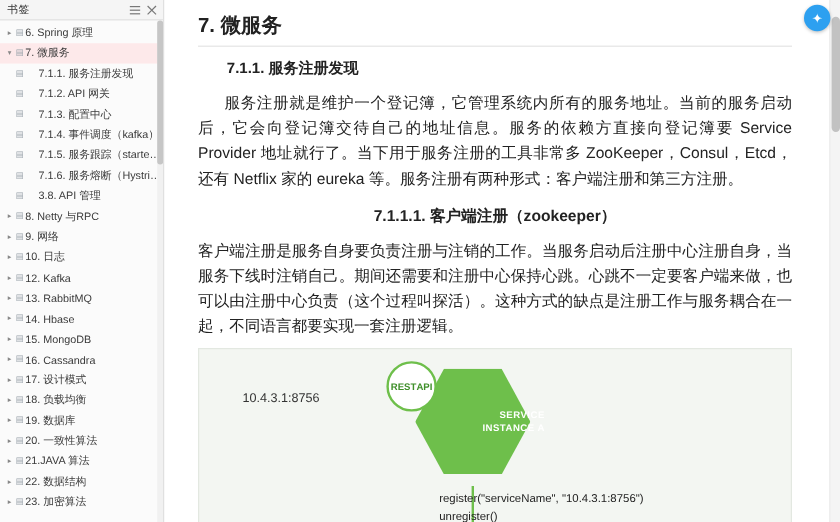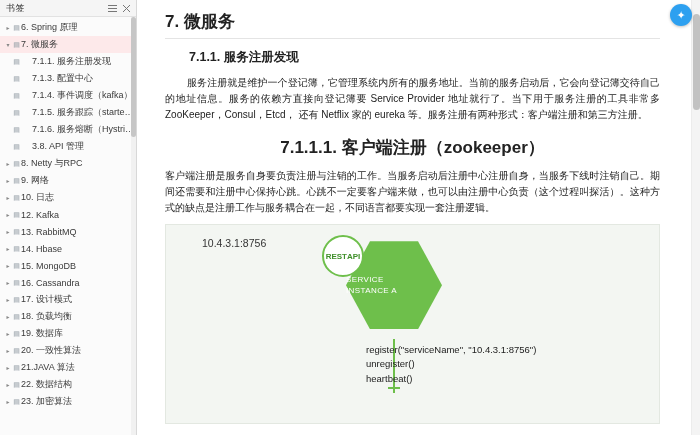--- a/index.html
+++ b/index.html
@@ -147,70 +147,70 @@
     color: #222;
     font-weight: bold;
   }
   h2.doc-h2 {
     font-size: 12.5px;
     margin: 10px 0 9px 24px;
     color: #222;
     font-weight: bold;
   }
   h3.doc-h3 {
-    font-size: 17px;
+    font-size: 13px;
     margin: 12px 0 9px 0;
     color: #222;
     font-weight: bold;
     text-align: center;
   }
   p.doc-p {
-    font-size: 10px;
+    font-size: 13px;
     line-height: 1.62;
     color: #222;
     margin: 0 0 8px 0;
     text-align: justify;
   }
   p.doc-p.indented { text-indent: 22px; }
 
   
   .figure {
     margin: 4px 0 0 0;
     background: #f3f6f2;
     border: 1px solid #e3e8e1;
     height: 200px;
     position: relative;
     overflow: hidden;
   }
   .fig-ip {
     position: absolute;
-    left: 36px; top: 12px;
+    left: 36px; top: 35px;
     font-size: 10.5px;
     color: #333;
   }
   .hexbox {
     position: absolute;
     left: 180px; top: 6px;
     width: 96px; height: 108px;
   }
   .hex {
     position: absolute;
     left: 0; top: 10px;
     width: 96px; height: 88px;
     background: #6ebf4b;
     clip-path: polygon(25% 0%, 75% 0%, 100% 50%, 75% 100%, 25% 100%, 0% 50%);
   }
   .hex-label {
     position: absolute;
-    left: 0; top: 44px;
+    left: 12px; top: 44px;
     width: 96px;
-    text-align: left;
+    text-align: right;
     color: #ffffff;
     font-size: 8px;
-    font-weight: normal;
+    font-weight: bold;
     line-height: 1.35;
     letter-spacing: .4px;
   }
   .rest-badge {
     position: absolute;
     left: -24px; top: 4px;
     width: 42px; height: 42px;
     background: #ffffff;
     border: 2px solid #6ebf4b;
     border-radius: 21px;
@@ -305,20 +305,25 @@
         <span class="toc-label indent-1">7. 微服务</span>
       </div>
       <div class="toc-item">
         <span class="twisty"></span>
         <span class="doc-icon">▤</span>
         <span class="toc-label indent-2">7.1.1. 服务注册发现</span>
       </div>
       <div class="toc-item">
         <span class="twisty"></span>
         <span class="doc-icon">▤</span>
+        <span class="toc-label indent-2">7.1.2. API 网关</span>
+      </div>
+      <div class="toc-item">
+        <span class="twisty"></span>
+        <span class="doc-icon">▤</span>
         <span class="toc-label indent-2">7.1.3. 配置中心</span>
       </div>
       <div class="toc-item">
         <span class="twisty"></span>
         <span class="doc-icon">▤</span>
         <span class="toc-label indent-2">7.1.4. 事件调度（kafka）</span>
       </div>
       <div class="toc-item">
         <span class="twisty"></span>
         <span class="doc-icon">▤</span>

